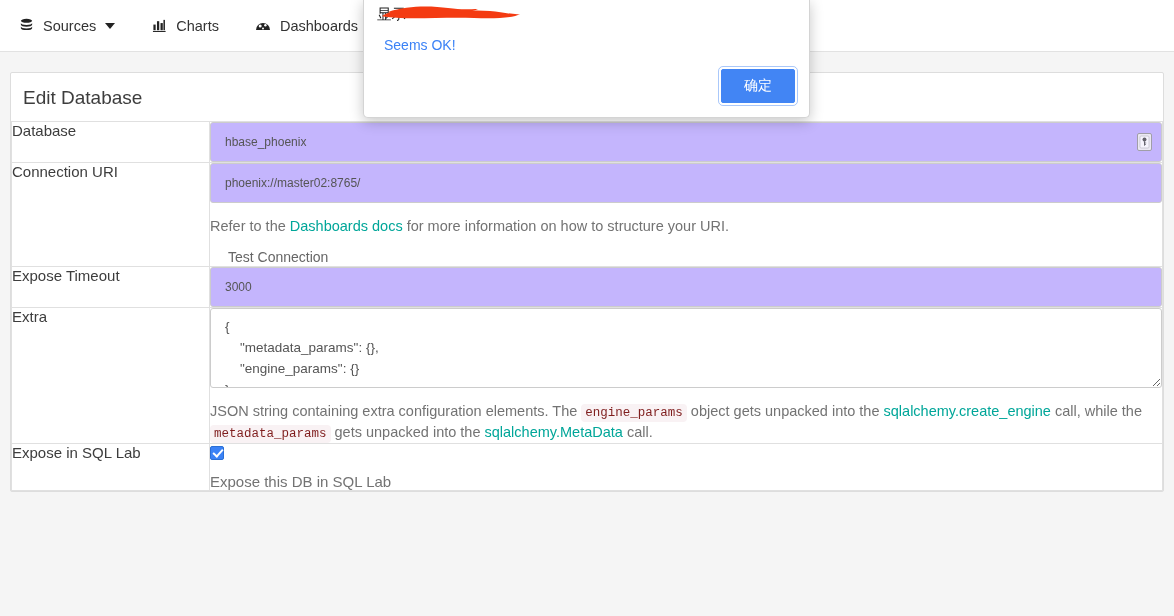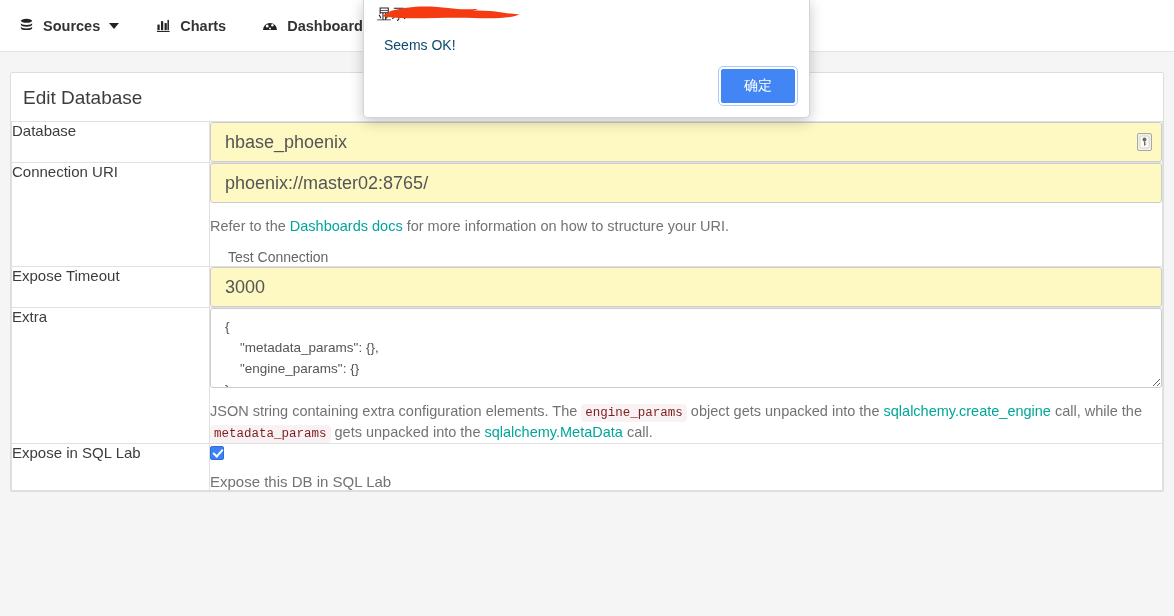--- a/index.html
+++ b/index.html
@@ -25,21 +25,21 @@
   .nav-item {
     display: flex; align-items: center;
     height: 52px;
     padding: 0 14px 0 0;
     margin-right: 22px;
     color: #333333;
     font-size: 14.5px;
     cursor: pointer;
     white-space: nowrap;
   }
-  .nav-item .nav-label { margin-left: 9px; font-weight: bold; }
+  .nav-item .nav-label { margin-left: 9px; }
   .nav-icon { display: inline-flex; align-items: center; justify-content: center; width: 16px; height: 16px; color: #222; }
   .caret {
     margin-left: 9px;
     width: 0; height: 0;
     border-left: 5px solid transparent;
     border-right: 5px solid transparent;
     border-top: 6px solid #222;
   }
 
   
@@ -78,24 +78,24 @@
   td.field-cell {
     padding: 16px 14px 16px 8px;
     background: #ffffff;
   }
 
   .form-control {
     display: block;
     width: 100%;
     height: 40px;
     padding: 6px 14px;
-    font-size: 18px;
+    font-size: 12px;
     font-family: "Liberation Sans", sans-serif;
     color: #555555;
-    background-color: #fef9c3;
+    background-color: #c4b5fd;
     background-image: none;
     border: 1px solid #cccccc;
     border-radius: 3px;
     outline: none;
   }
   .input-wrap { position: relative; }
   .autofill-icon {
     position: absolute;
     right: 10px; top: 50%;
     transform: translateY(-50%);
@@ -198,21 +198,21 @@
   }
   .dialog-origin { visibility: hidden; }
   .redaction {
     position: absolute;
     left: 10px; top: 4px;
     width: 150px; height: 19px;
     pointer-events: none;
   }
   .dialog-body {
     font-size: 14px;
-    color: #0c4a6e;
+    color: #3b82f6;
     padding: 8px 0 0 20px;
   }
   .dialog-footer {
     position: absolute;
     right: 14px; bottom: 14px;
   }
   .btn-primary {
     min-width: 64px;
     padding: 7px 22px;
     font-size: 14px;

